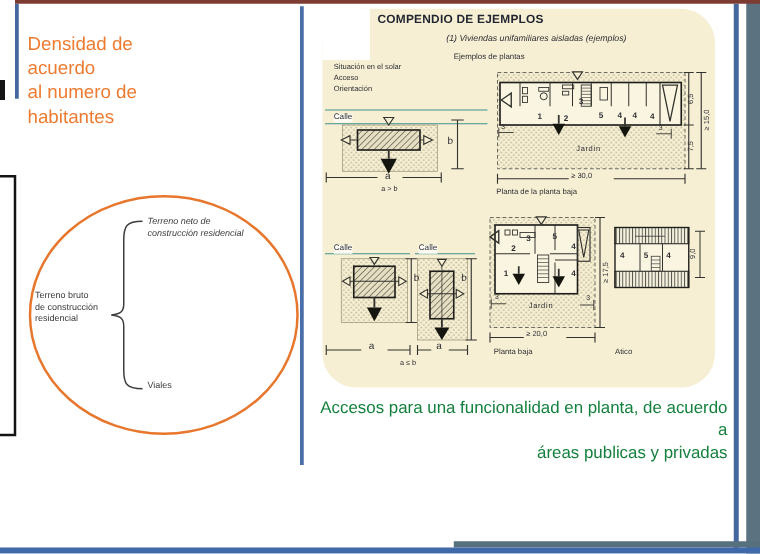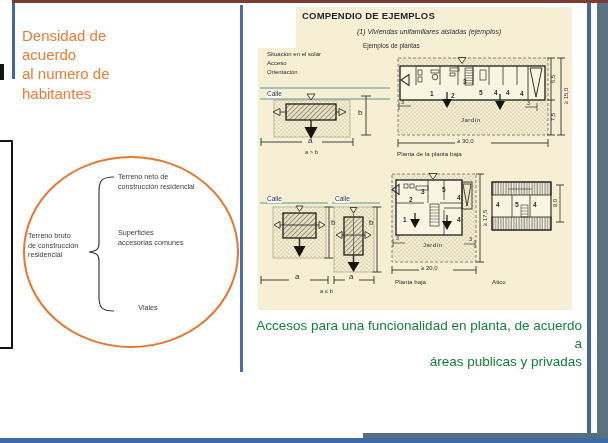--- a/index.html
+++ b/index.html
@@ -19,21 +19,21 @@
   .whitebox{left:-3px;top:140px;width:12px;height:205px;background:#ffffff;border:2px solid #141414;}
   
   .title{left:22px;top:26px;width:142px;color:#ed7b31;
          font-size:15px;line-height:1.28;}
   .footer{left:256px;top:317px;width:326px;text-align:right;color:#15803d;
           font-size:13.5px;line-height:1.35;}
   
   .circwrap{left:8px;top:148px;width:236px;height:212px;}
   .ctext{position:absolute;font-size:7.2px;color:#3a3a3a;line-height:1.35;white-space:pre-line;}
   
-  .scan{left:258px;top:7px;width:314px;height:303px;background:#f6efd3;}
+  .scan{left:258px;top:7px;width:314px;height:303px;background:#f6efd3;border-radius:27px;}
   .scan svg{position:absolute;left:0;top:0;z-index:1;}
   .whitepatch{left:0;top:0;width:38px;height:41px;background:#ffffff;}
   .sv{position:absolute;font-size:6px;color:#2e2e34;line-height:1;white-space:nowrap;z-index:2;}
   .shead{font-weight:bold;font-size:9.5px;color:#1f2430;letter-spacing:.2px;}
   .ssub{font-style:italic;font-size:7px;color:#2e2e34;}
   .num{font-weight:bold;font-size:6.5px;}
   .dim8{font-size:8px;}
   .vdim{transform:translate(-50%,-50%) rotate(-90deg);}
   
   .legend{left:0;top:375px;width:588px;height:62px;background:#ffffff;}
@@ -58,25 +58,23 @@
 habitantes</div>
 
   <div class="abs circwrap">
     <svg width="236" height="212" viewBox="0 0 236 212">
       <ellipse cx="123" cy="104" rx="107" ry="95" fill="none" stroke="#e8772e" stroke-width="2"></ellipse>
       <path d="M106,29 C93,29 91,33 91,44 L91,95 C91,101 89,103 81,104 C89,105 91,107 91,113 L91,148 C91,159 93,163 106,163" fill="none" stroke="#3d3d3d" stroke-width="1.2"></path>
     </svg>
     <div class="ctext" style="left:20px;top:83px;width:72px;">Terreno bruto
 de construcción
 residencial</div>
-    <div class="ctext" style="left:110px;top:24px;width:110px;">Terreno neto de
+    <div class="ctext" style="left:110px;top:24px;width:110px;font-style:italic;">Terreno neto de
 construcción residencial</div>
-    <div class="ctext" style="left:110px;top:80px;width:100px;">Superficies
-accesorias comunes</div>
-    <div class="ctext" style="left:110px;top:155px;width:60px;text-align:center;">Viales</div>
+    <div class="ctext" style="left:110px;top:155px;width:60px;">Viales</div>
   </div>
 
   <div class="abs scan">
     <div class="abs whitepatch"></div>
 
     <svg width="314" height="303" viewBox="0 0 314 303">
       <defs>
         <pattern id="dots" width="4" height="4" patternUnits="userSpaceOnUse">
           <circle cx="1" cy="1" r="0.55" fill="#97906f"></circle>
             <circle cx="3" cy="3" r="0.55" fill="#97906f"></circle>

